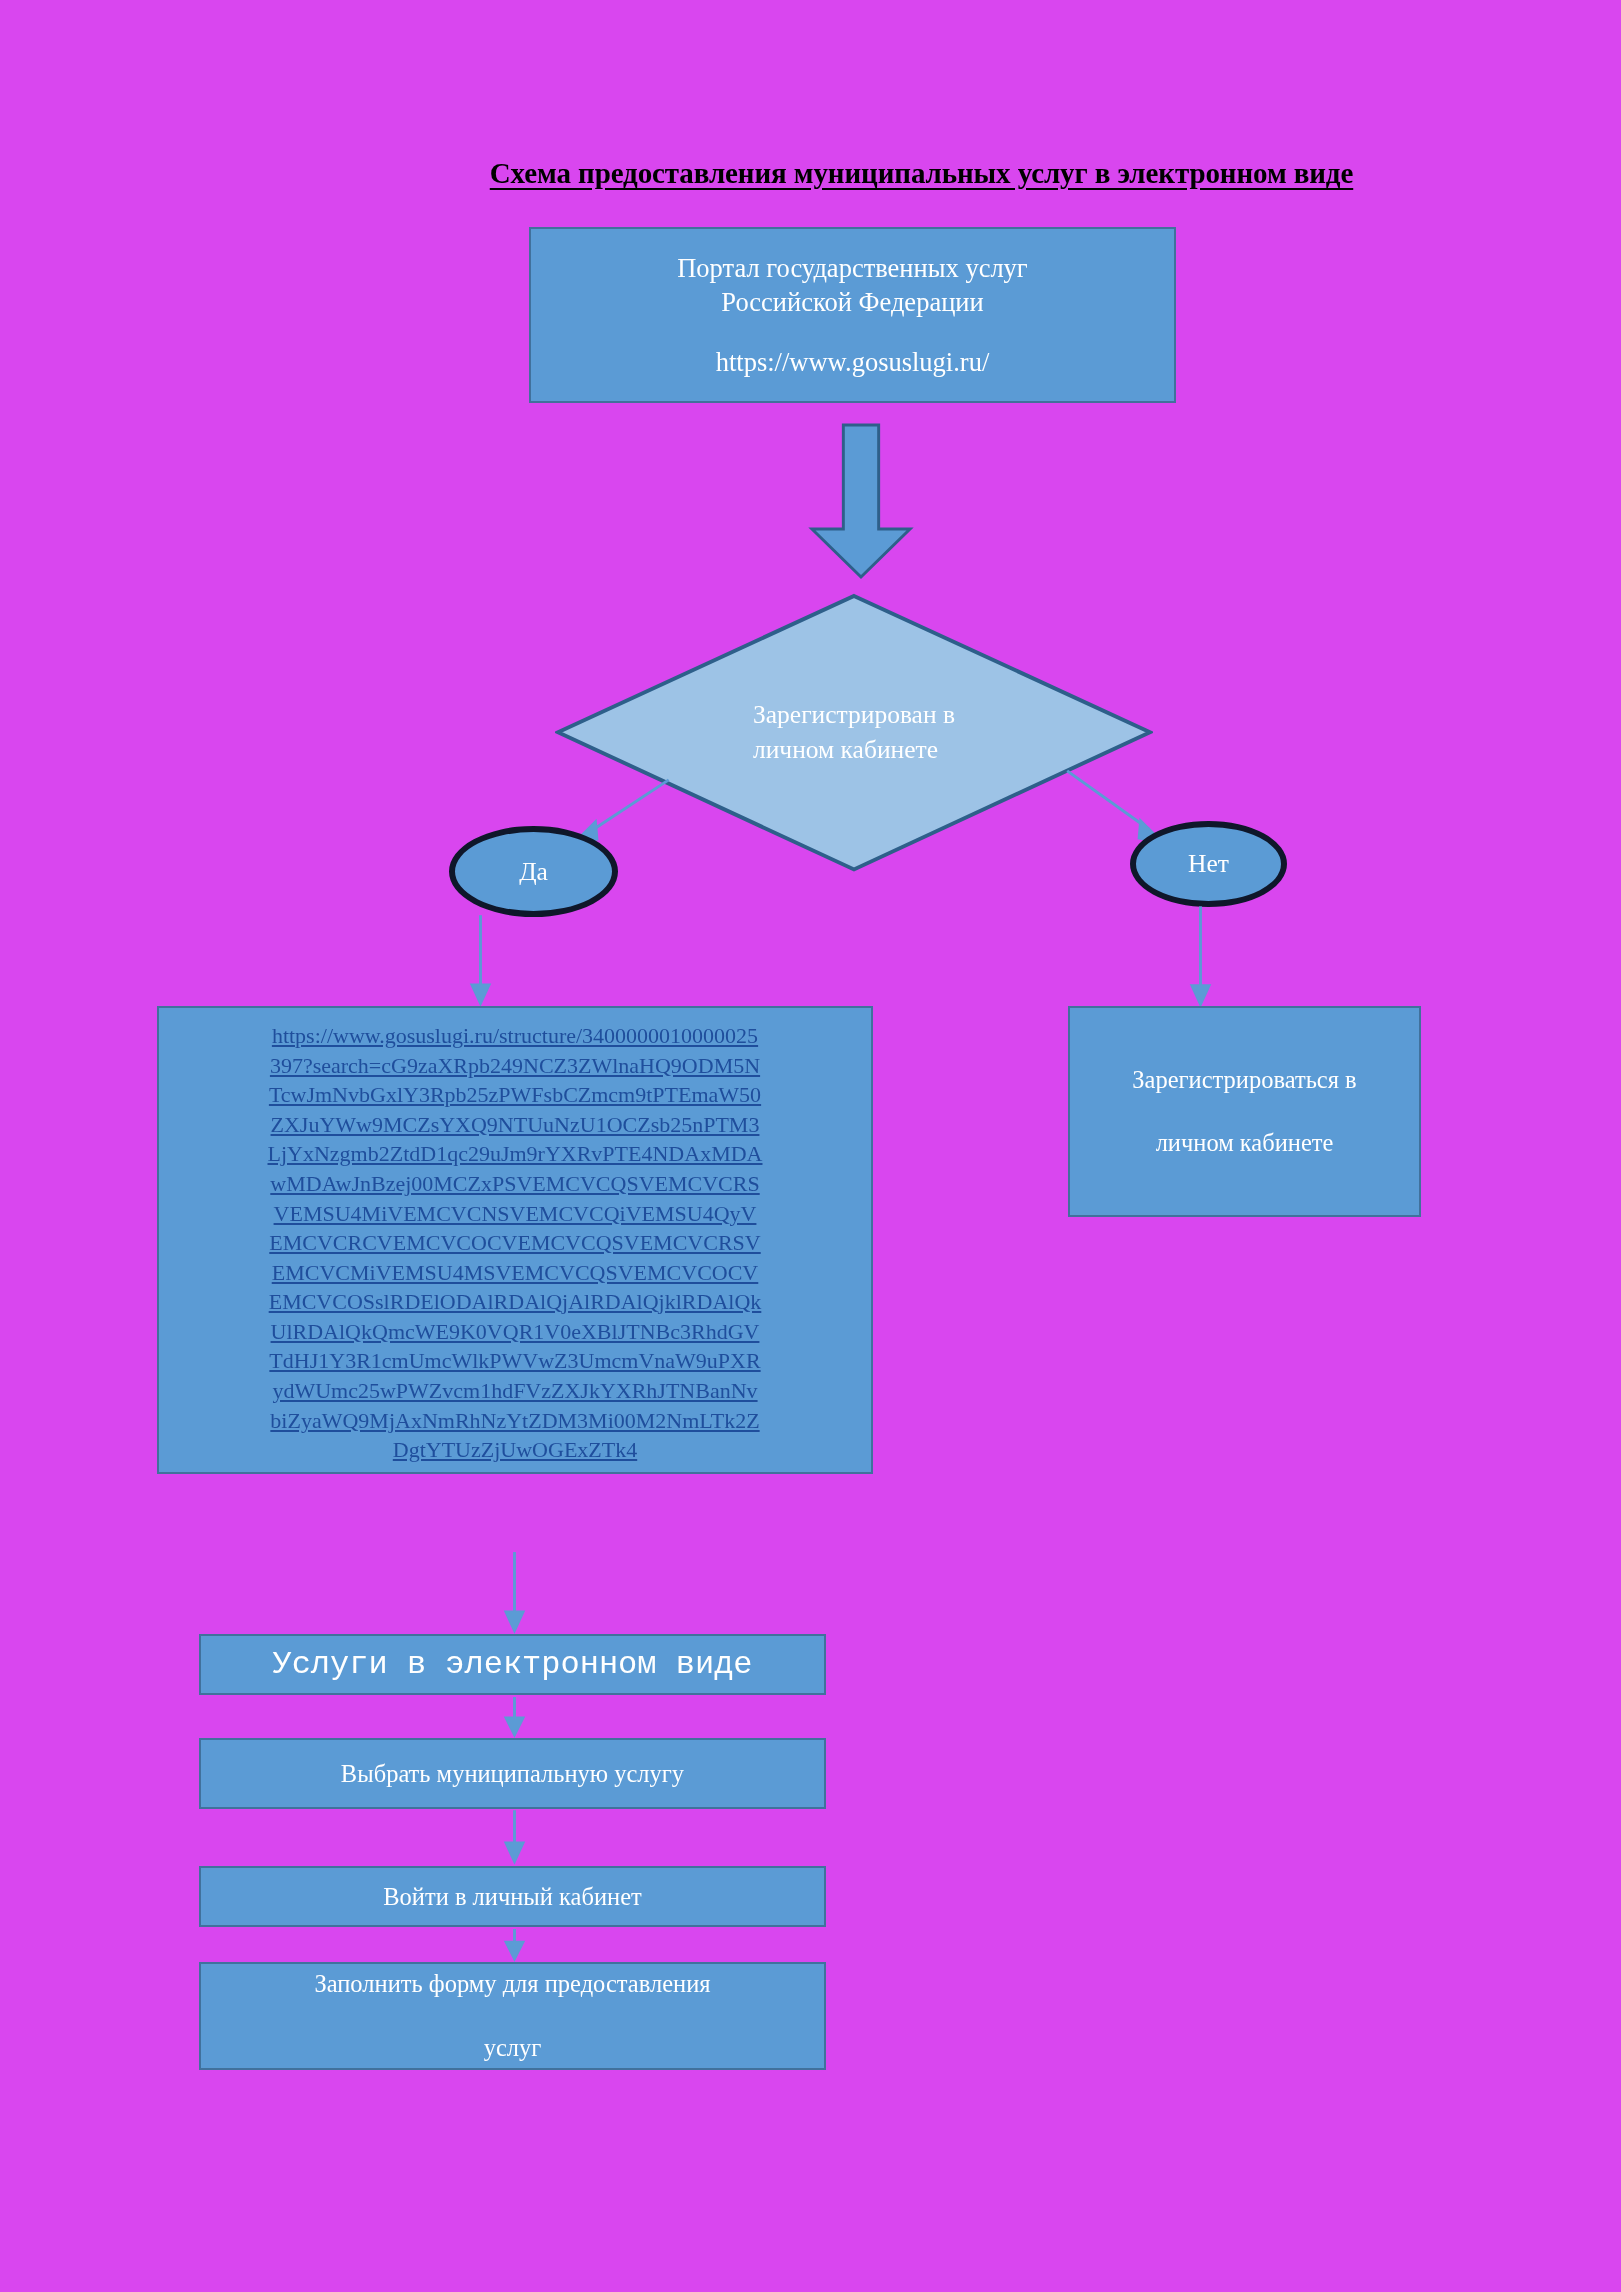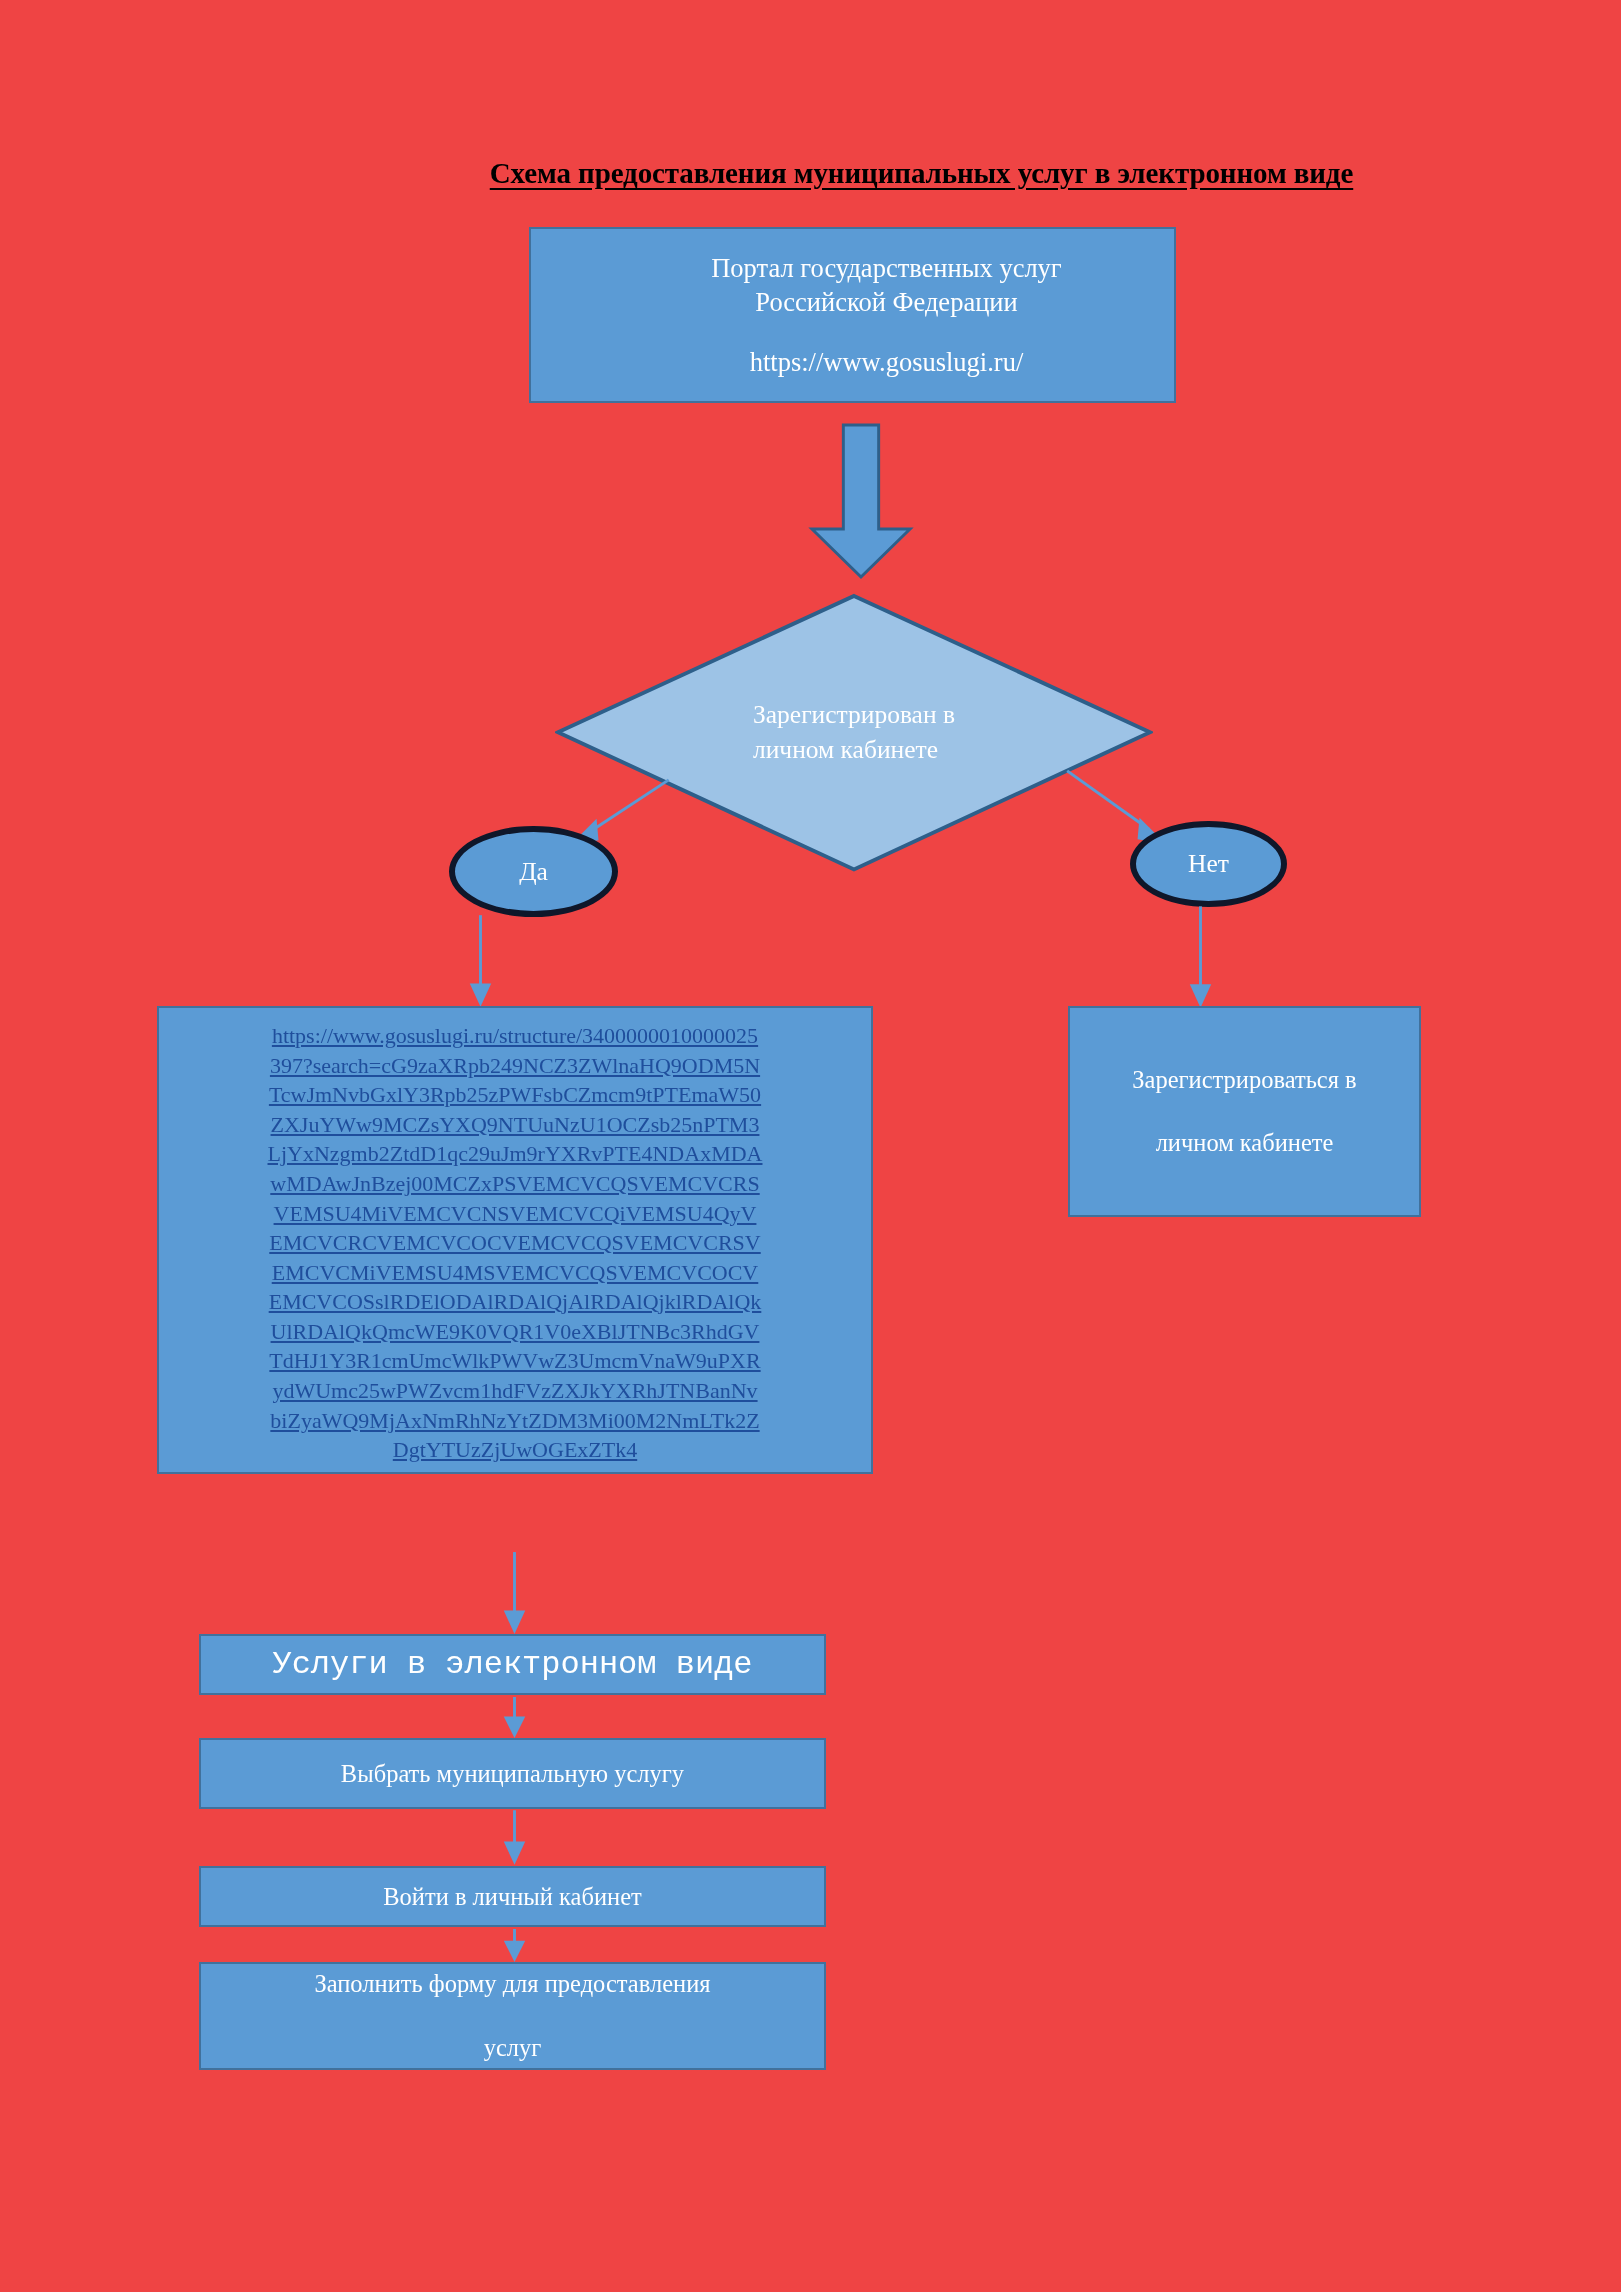--- a/index.html
+++ b/index.html
@@ -10,21 +10,21 @@
   }
   body {
     font-family: "Liberation Serif", "DejaVu Serif", serif;
     color: #000000;
   }
   #page {
     position: relative;
     width: 1621px;
     height: 2293px;
     margin: 0 auto;
-    background: #ef4444;
+    background: #d946ef;
     overflow: hidden;
   }
 
   
   .doc-title {
     position: absolute;
     left: 343px;
     top: 157px;
     width: 1157px;
     font-size: 29px;
@@ -53,21 +53,21 @@
   .node span { display: block; width: 100%; }
 
   
   #node-portal {
     left: 529px;
     top: 227px;
     width: 647px;
     height: 176px;
     font-size: 26.5px;
   }
-  #node-portal .ln { display: block; padding-left: 34px; }
+  #node-portal .ln { display: block; }
   #node-portal .gap { display: block; height: 25.5px; }
 
   
   #node-decision {
     position: absolute;
     left: 555px;
     top: 593px;
     width: 598px;
     height: 279px;
   }

